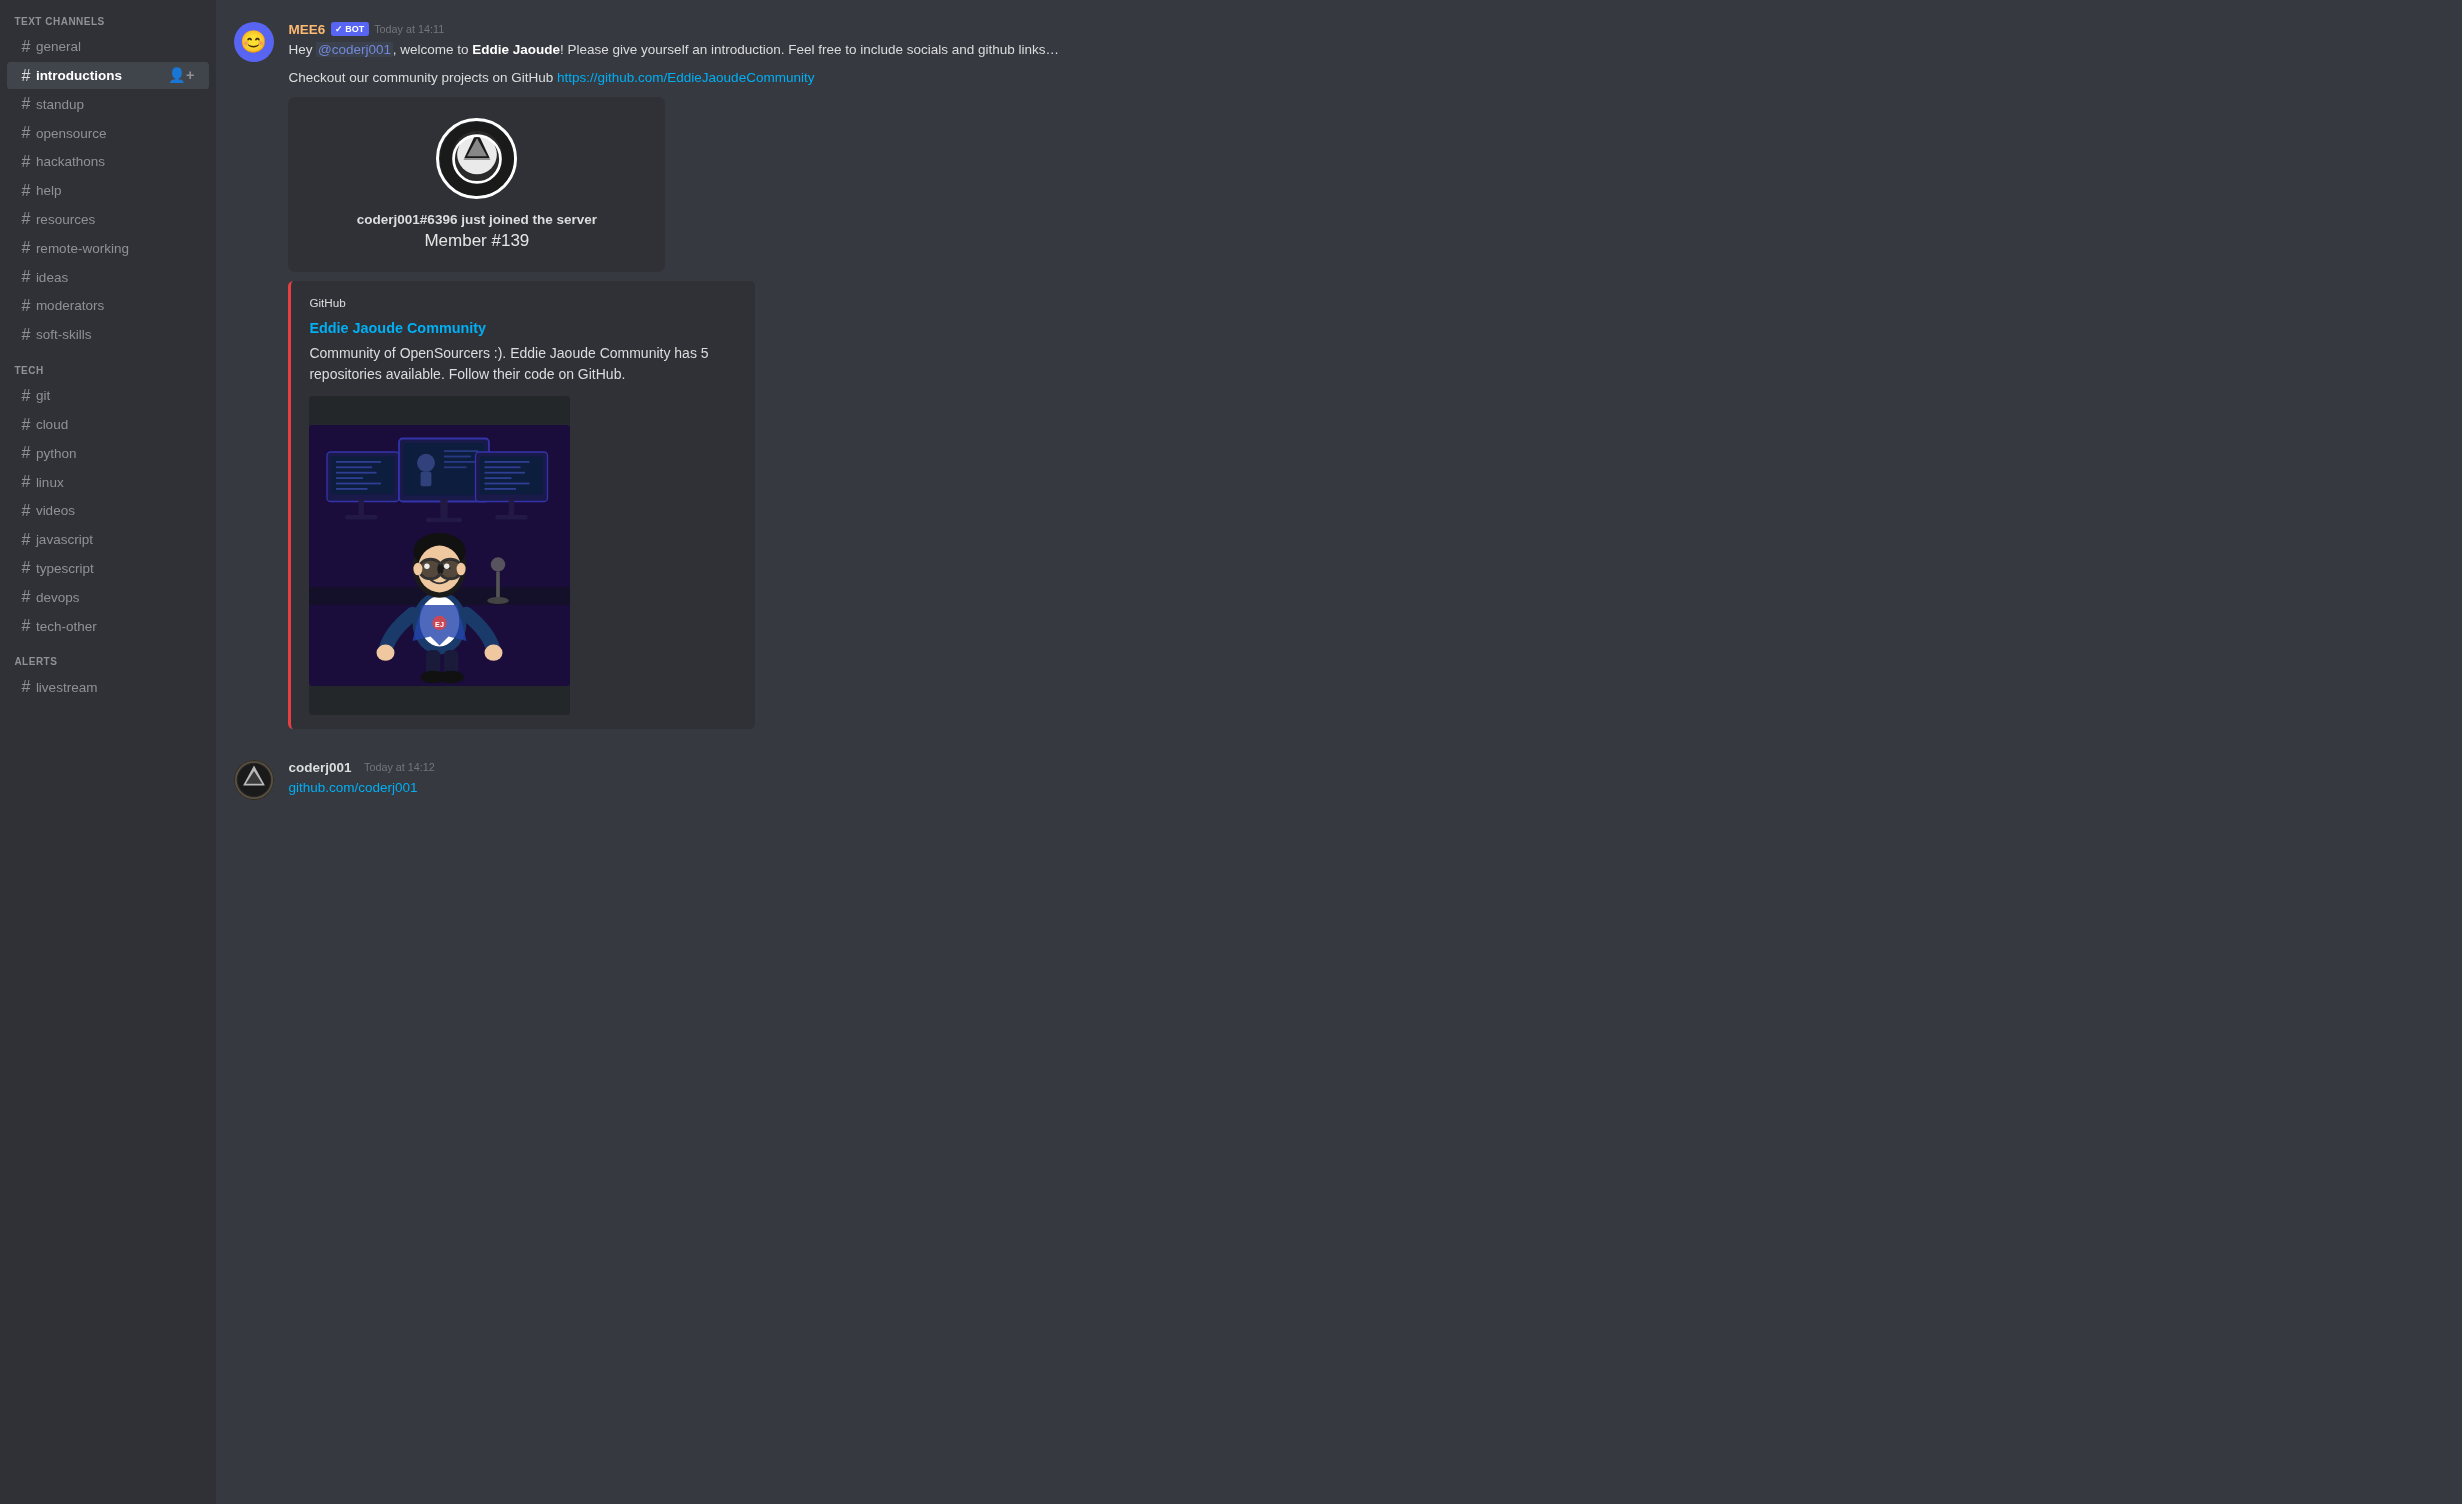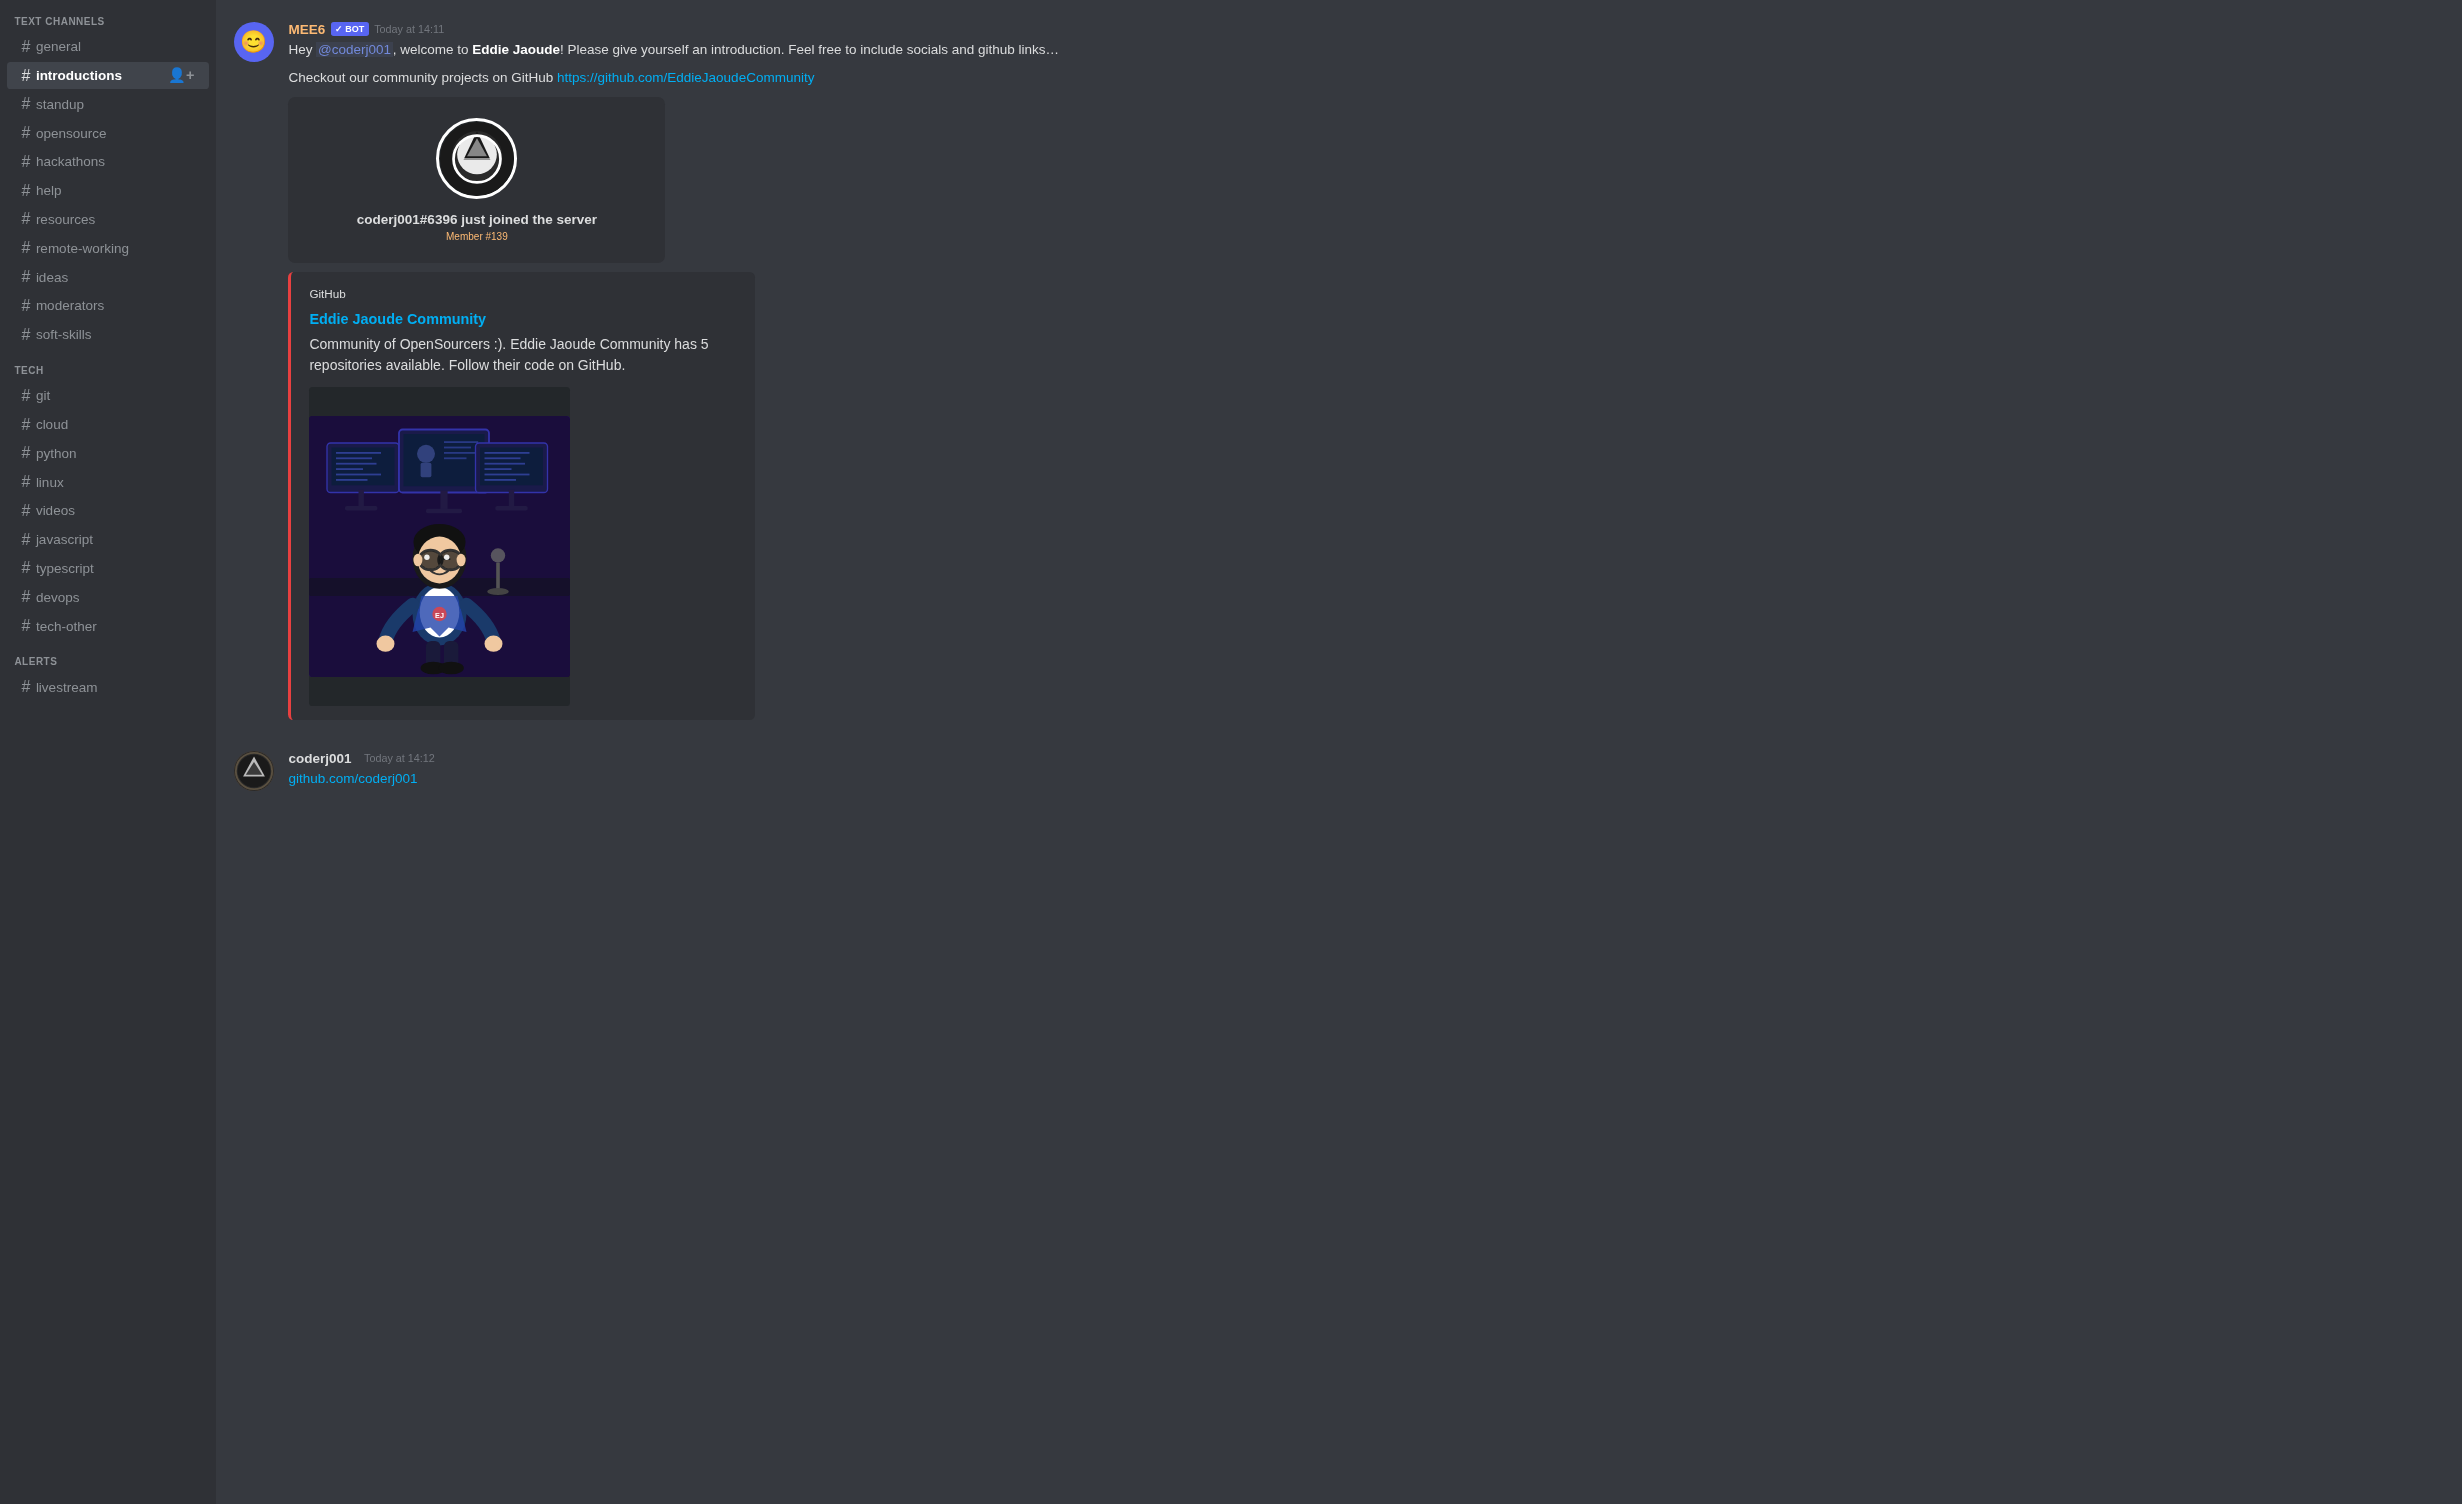--- a/index.html
+++ b/index.html
@@ -216,22 +216,22 @@
       margin-bottom: 12.6px;
       overflow: hidden;
       border: 3.6px solid #fff;
     }
     .join-card-text {
       color: #dcddde;
       font-size: 13.5px;
       font-weight: 600;
     }
     .join-card-sub {
-      color: #fdba74;
-      font-size: 10px;
+      color: #e5e5e5;
+      font-size: 17px;
       margin-top: 3.6px;
     }
 
     
     .github-embed {
       background: #2f3136;
       border-radius: 5.4px;
       border-left: 3.6px solid #e84040;
       margin: 9px 0;
       padding: 14.4px 18px;

